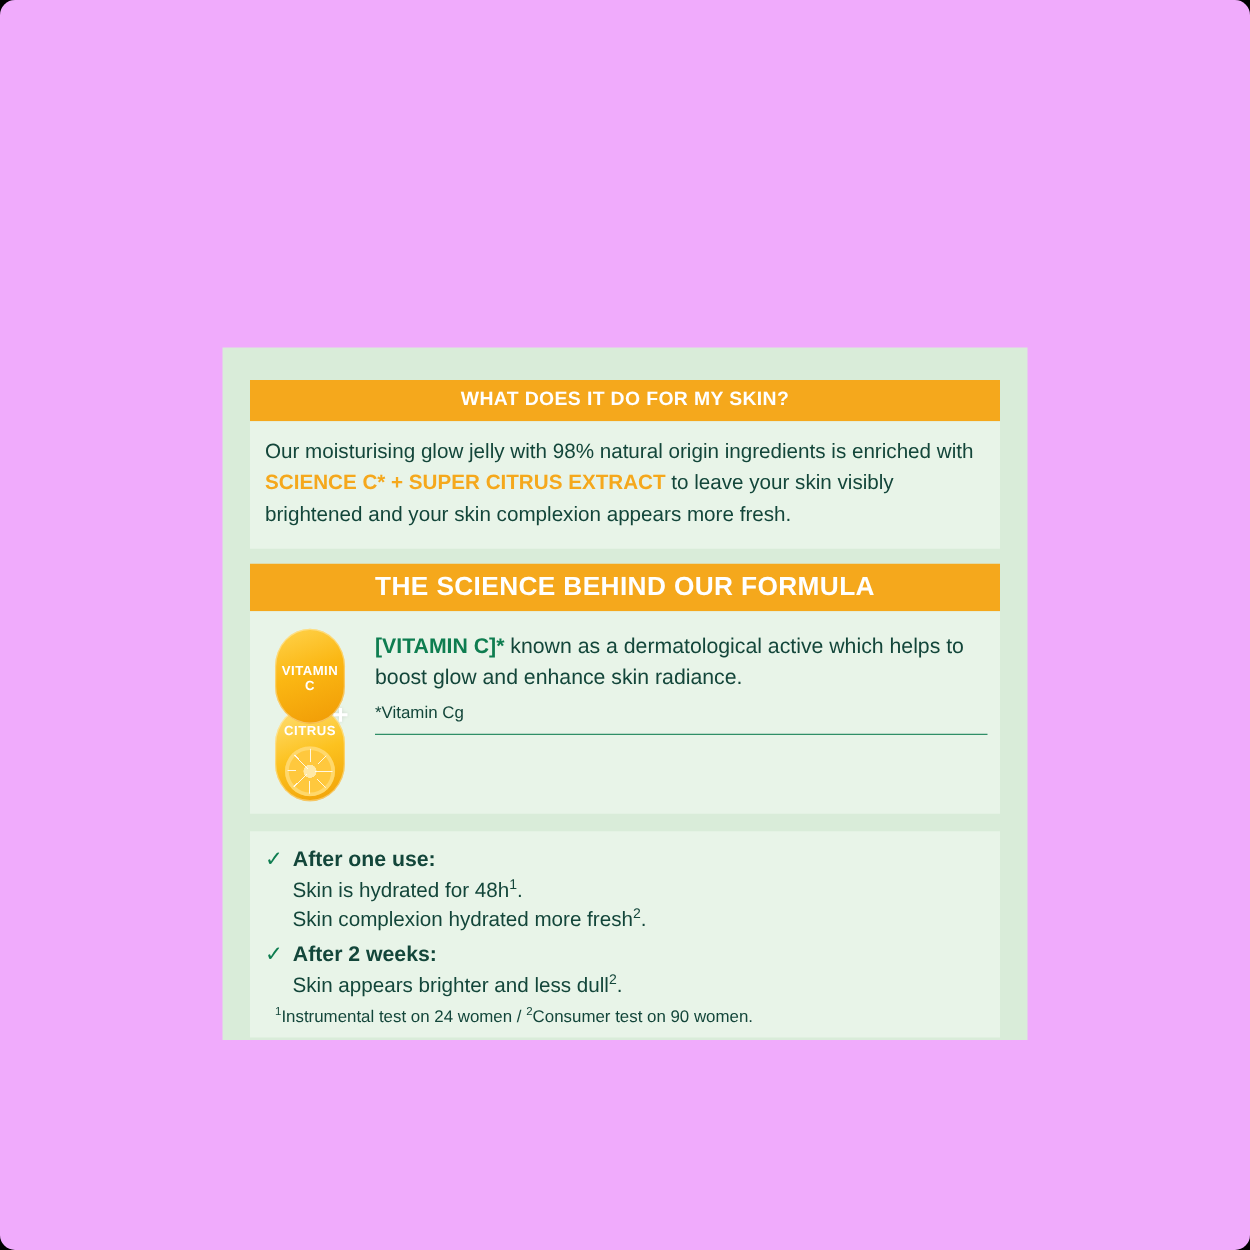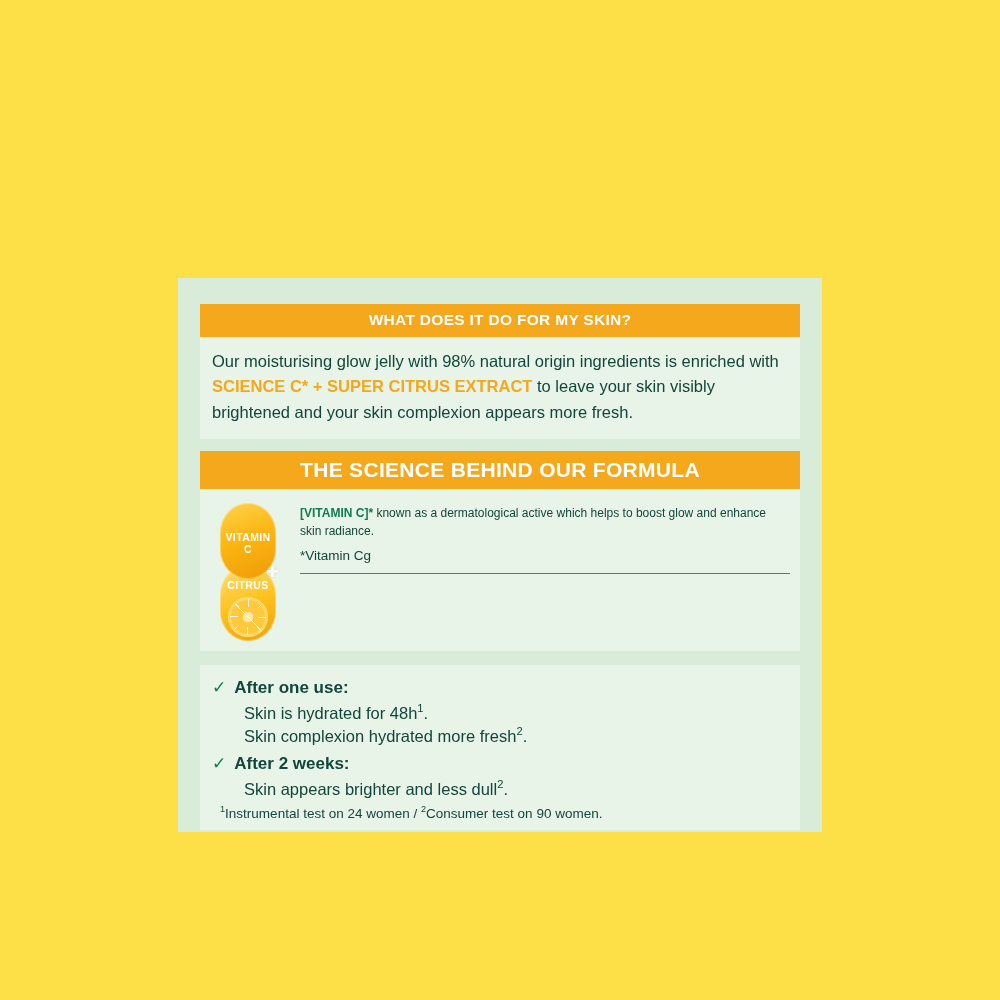--- a/index.html
+++ b/index.html
@@ -11,21 +11,22 @@
     width: 1000px;
     height: 1000px;
     font-family: "Liberation Sans", sans-serif;
     overflow: hidden;
   }
   .stage {
     position: absolute;
     left: 0; top: 0;
     width: 1000px;
     height: 1000px;
-    background: #fde047;
+    background: #f0abfc;
+    border-radius: 12px;
   }
   .panel {
     position: absolute;
     left: 178px;
     top: 278px;
     width: 644px;
     height: 554px;
     background: #d9ecd9;
     box-sizing: border-box;
     padding: 0;
@@ -130,21 +131,21 @@
     top: 58px;
     color: #ffffff;
     font-size: 22px;
     font-weight: bold;
     text-shadow: 0 0 3px rgba(0,0,0,0.12);
   }
 
   .sec2-text { flex: 1 1 auto; padding-top: 10px; padding-left: 2px; }
   .ing-title { color: #0e7d50; font-weight: bold; }
   .ing-line {
-    font-size: 12px;
+    font-size: 17px;
     line-height: 1.45;
     color: #13463a;
   }
   .footnote-small {
     font-size: 13.5px;
     color: #13463a;
     margin-top: 8px;
   }
   .divider {
     border: none;
@@ -169,21 +170,21 @@
   }
   .claim-head {
     font-size: 17px;
     font-weight: bold;
     color: #13463a;
     line-height: 1.3;
   }
   .claim-sub {
     font-size: 16.5px;
     color: #13463a;
-    margin-left: 32px;
+    margin-left: 22px;
     line-height: 1.35;
   }
   .legal {
     font-size: 13.5px;
     color: #13463a;
     margin-top: 4px;
     margin-left: 8px;
   }
   sup { font-size: 0.68em; vertical-align: super; }
   .gap-sm { height: 12px; }

